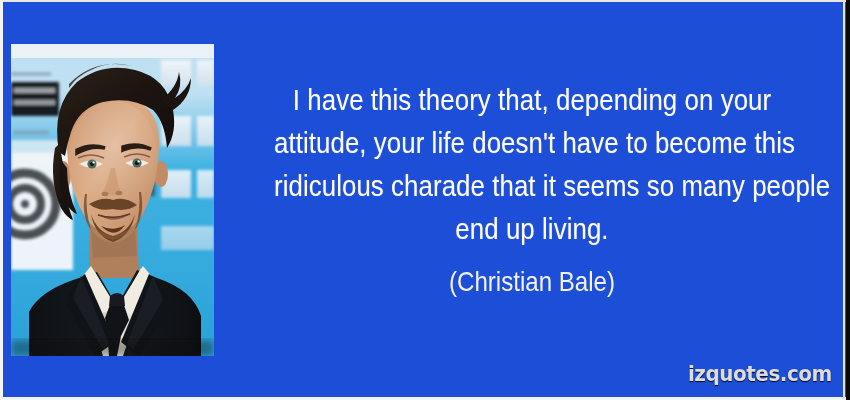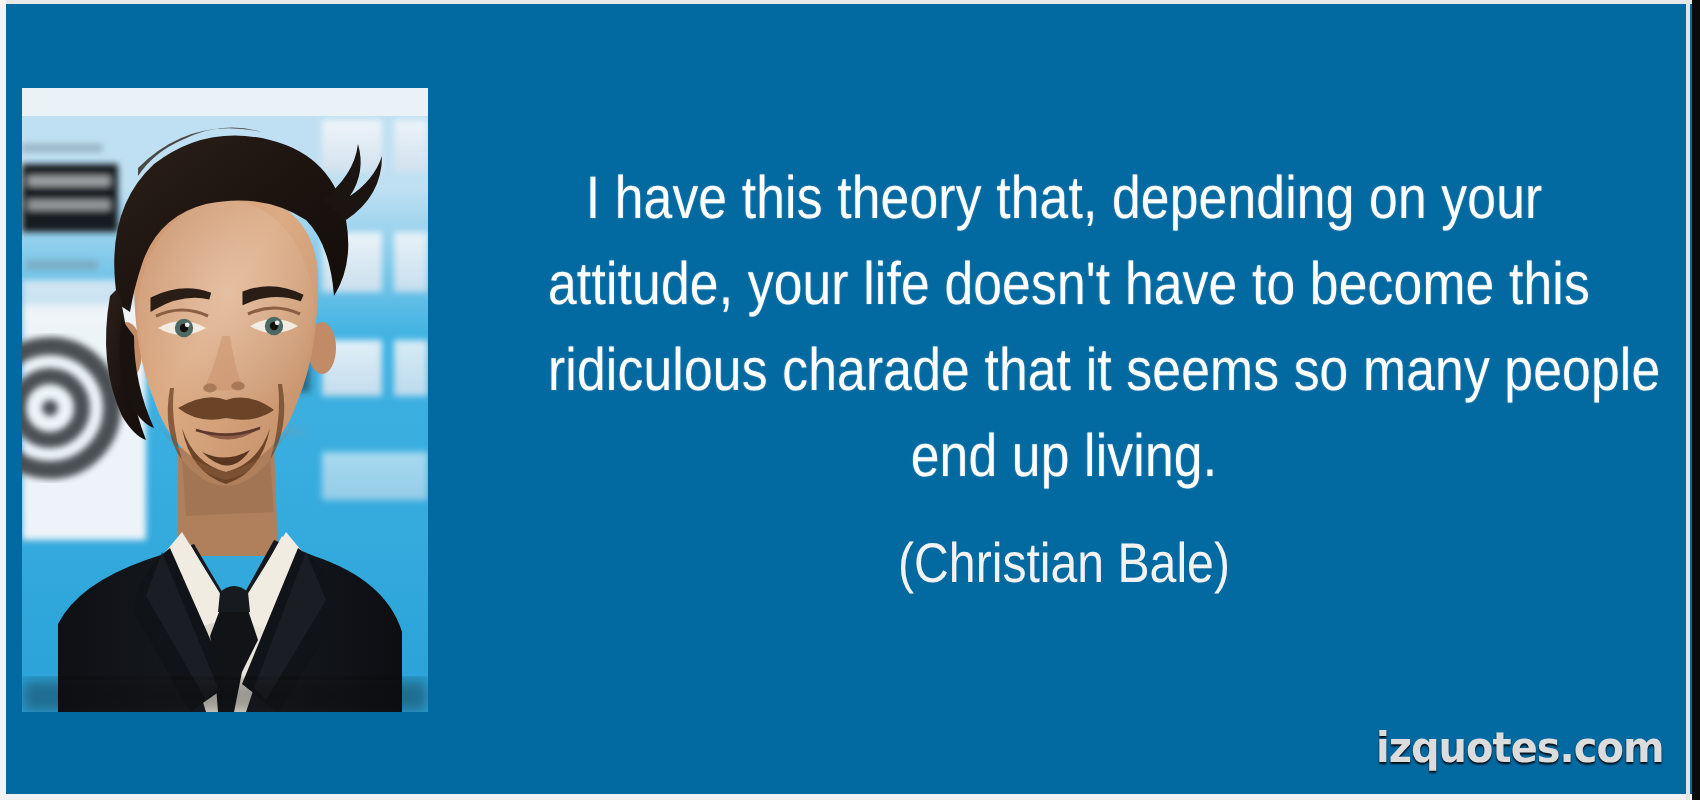--- a/index.html
+++ b/index.html
@@ -8,21 +8,21 @@
     background: #000;
   }
   body {
     font-family: "Liberation Sans", sans-serif;
   }
 
   #canvas {
     position: relative;
     width: 850px;
     height: 400px;
-    background: #0369a1;
+    background: #1d4ed8;
     overflow: hidden;
   }
 
   
   .frame-left {
     position: absolute;
     left: 0; top: 0;
     width: 3px; height: 400px;
     background: #f4f4f4;
   }

